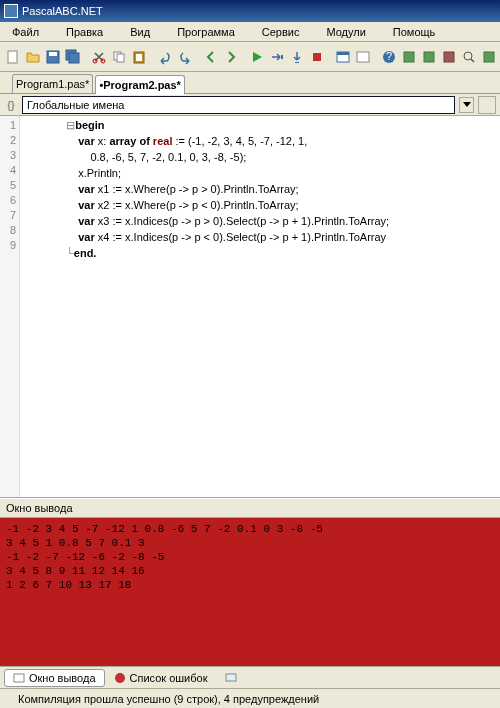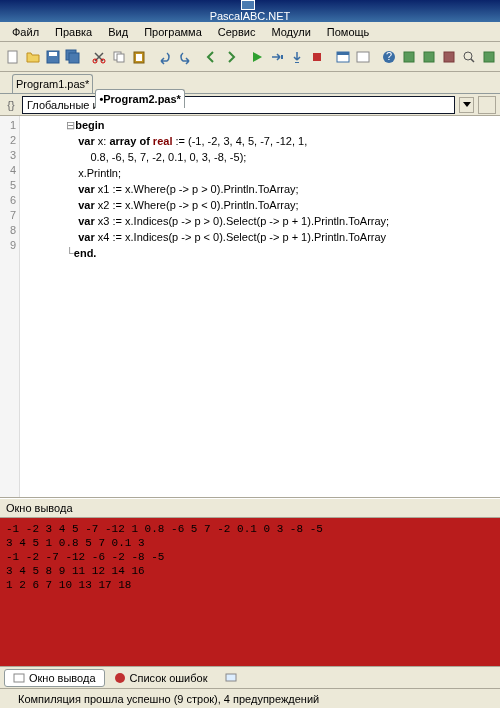--- a/index.html
+++ b/index.html
@@ -1,27 +1,27 @@
 <!DOCTYPE html>
 <html><head>
 <meta charset="utf-8">
 <style>
 * { margin: 0; padding: 0; box-sizing: border-box; font-family: Tahoma, sans-serif; font-size: 11px; }
 body { width: 500px; height: 708px; background: #ece9d8; display: flex; flex-direction: column; overflow: hidden; }
-.titlebar { background: linear-gradient(to bottom, #0a246a, #3a6ea5); color: #fff; height: 22px; display: flex; align-items: center; padding: 0 4px; flex-direction: column; }
+.titlebar { background: linear-gradient(to bottom, #0a246a, #3a6ea5); color: #fff; height: 22px; display: flex; align-items: center; padding: 0 4px; }
 .titlebar .app-icon { width: 14px; height: 14px; background: #4a7ab0; margin-right: 4px; border: 1px solid #fff; }
-.menubar { background: #ece9d8; height: 20px; display: flex; align-items: center; padding: 0 4px; border-bottom: 1px solid #aca899; }
+.menubar { background: #ece9d8; height: 20px; display: flex; align-items: center; padding: 0 4px; border-bottom: 1px solid #aca899; gap: 11px; }
 .menubar span { padding: 2px 8px; cursor: default; }
 .toolbar { background: #ece9d8; height: 30px; display: flex; align-items: center; padding: 2px 4px; border-bottom: 1px solid #aca899; gap: 2px; }
 .tbtn { width: 22px; height: 22px; border: 1px solid transparent; display: flex; align-items: center; justify-content: center; cursor: pointer; }
 .tbtn svg { width: 16px; height: 16px; }
 .tsep { width: 1px; height: 20px; background: #aca899; margin: 0 2px; }
 .tabbar { background: #ece9d8; height: 22px; display: flex; align-items: flex-end; padding: 0 12px; border-bottom: 1px solid #919b9c; }
 .tab { background: #ece9d8; border: 1px solid #919b9c; border-bottom: none; padding: 3px 3px; margin-right: 2px; border-radius: 3px 3px 0 0; cursor: pointer; position: relative; }
-.tab.active { background: #fff; font-weight: bold; z-index: 1; top: 15px; }
+.tab.active { background: #fff; font-weight: bold; z-index: 1; top: 1px; }
 .tab.active::after { content: ''; position: absolute; bottom: -1px; left: 0; right: 0; height: 1px; background: #fff; }
 .navbar { background: #ece9d8; height: 22px; display: flex; align-items: center; border-bottom: 1px solid #aca899; padding: 0 4px; }
 .nav-ico { width: 14px; height: 14px; margin-right: 4px; }
 .nav-combo { flex: 1; background: #fff; border: 1px solid #0f172a; height: 18px; padding: 6px 4px; display: flex; align-items: center; }
 .nav-combo input { border: none; flex: 1; outline: none; font-size: 11px; }
 .dd-btn { width: 15px; height: 16px; background: #ece9d8; border: 1px solid #aca899; display: flex; align-items: center; justify-content: center; cursor: pointer; margin-left: 4px; }
 .sq-btn { width: 18px; height: 18px; background: #ece9d8; border: 1px solid #aca899; margin-left: 4px; }
 .editor-area { flex: 1; display: flex; background: #fff; border-bottom: 1px solid #aca899; overflow: hidden; }
 .gutter { width: 20px; background: #f5f5f5; border-right: 1px solid #ddd; font-family: 'Courier New', monospace; font-size: 11px; color: #888; text-align: right; padding: 2px 3px 0 0; line-height: 15px; }
 .code { flex: 1; font-family: 'Courier New', monospace; font-size: 11px; padding: 2px 4px; line-height: 15px; white-space: pre; color: #000; margin-left: 42px; }

